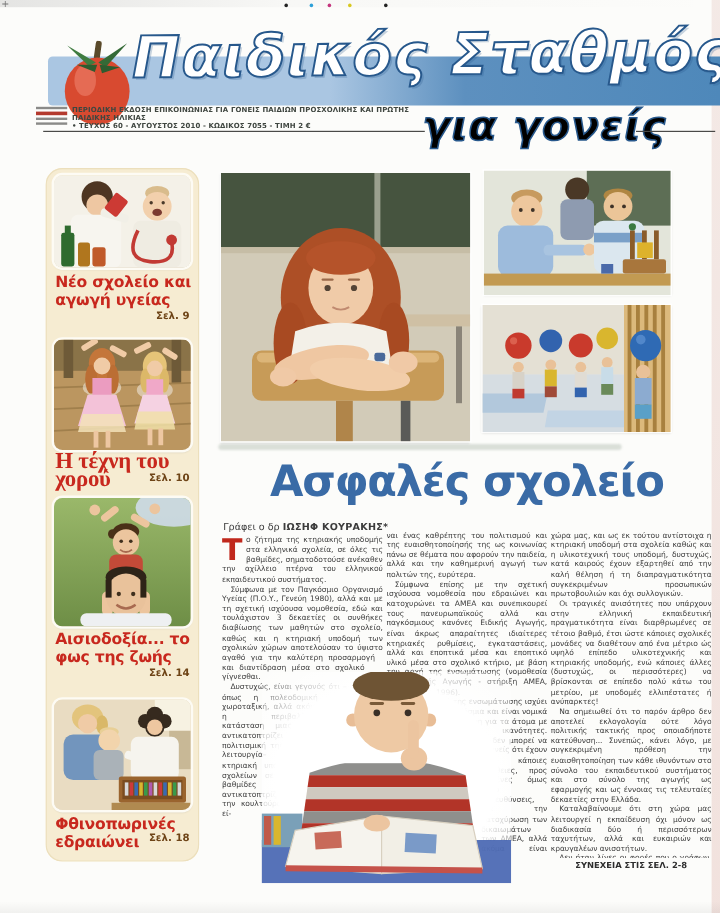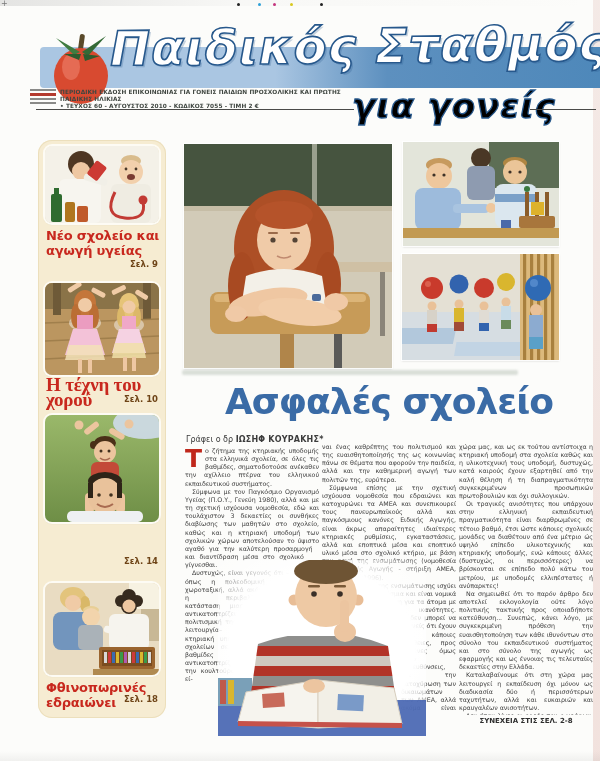--- a/index.html
+++ b/index.html
@@ -204,20 +204,21 @@
       <ellipse cx="60" cy="66" rx="17" ry="9" fill="#2e2418"></ellipse>
       <ellipse cx="60" cy="81" rx="17" ry="18" fill="#e9c29b"></ellipse>
       <rect x="43" y="68" width="5" height="15" fill="#2e2418"></rect>
       <rect x="72" y="68" width="5" height="15" fill="#2e2418"></rect>
       <circle cx="54" cy="80" r="1.8" fill="#40301e"></circle>
         <circle cx="66" cy="80" r="1.8" fill="#40301e"></circle>
       <path d="M52 89 Q60 95 68 89" stroke="#a86a50" stroke-width="2" fill="none"></path>
       <rect x="22" y="96" width="76" height="11" rx="5" fill="#eef0f2"></rect>
     </svg>
   </div>
+  <div class="abs stitle" style="top:527px;">Αισιοδοξία... το φως της ζωής</div>
   <div class="abs spage" style="top:556px;">Σελ. 14</div>
 
   <div class="abs sphoto" style="top:583px;">
     <svg viewBox="0 0 114 92" width="114" height="92">
       <rect width="114" height="92" fill="#e9dcc2"></rect>
       <rect x="84" y="0" width="30" height="26" fill="#f7f2e2"></rect>
       <rect x="96" y="26" width="18" height="32" fill="#c8b896"></rect>
       <ellipse cx="28" cy="15" rx="13" ry="11" fill="#e3c47c"></ellipse>
       <ellipse cx="40" cy="21" rx="5" ry="8" fill="#d9b868"></ellipse>
       <circle cx="28" cy="20" r="8" fill="#f0cba6"></circle>

